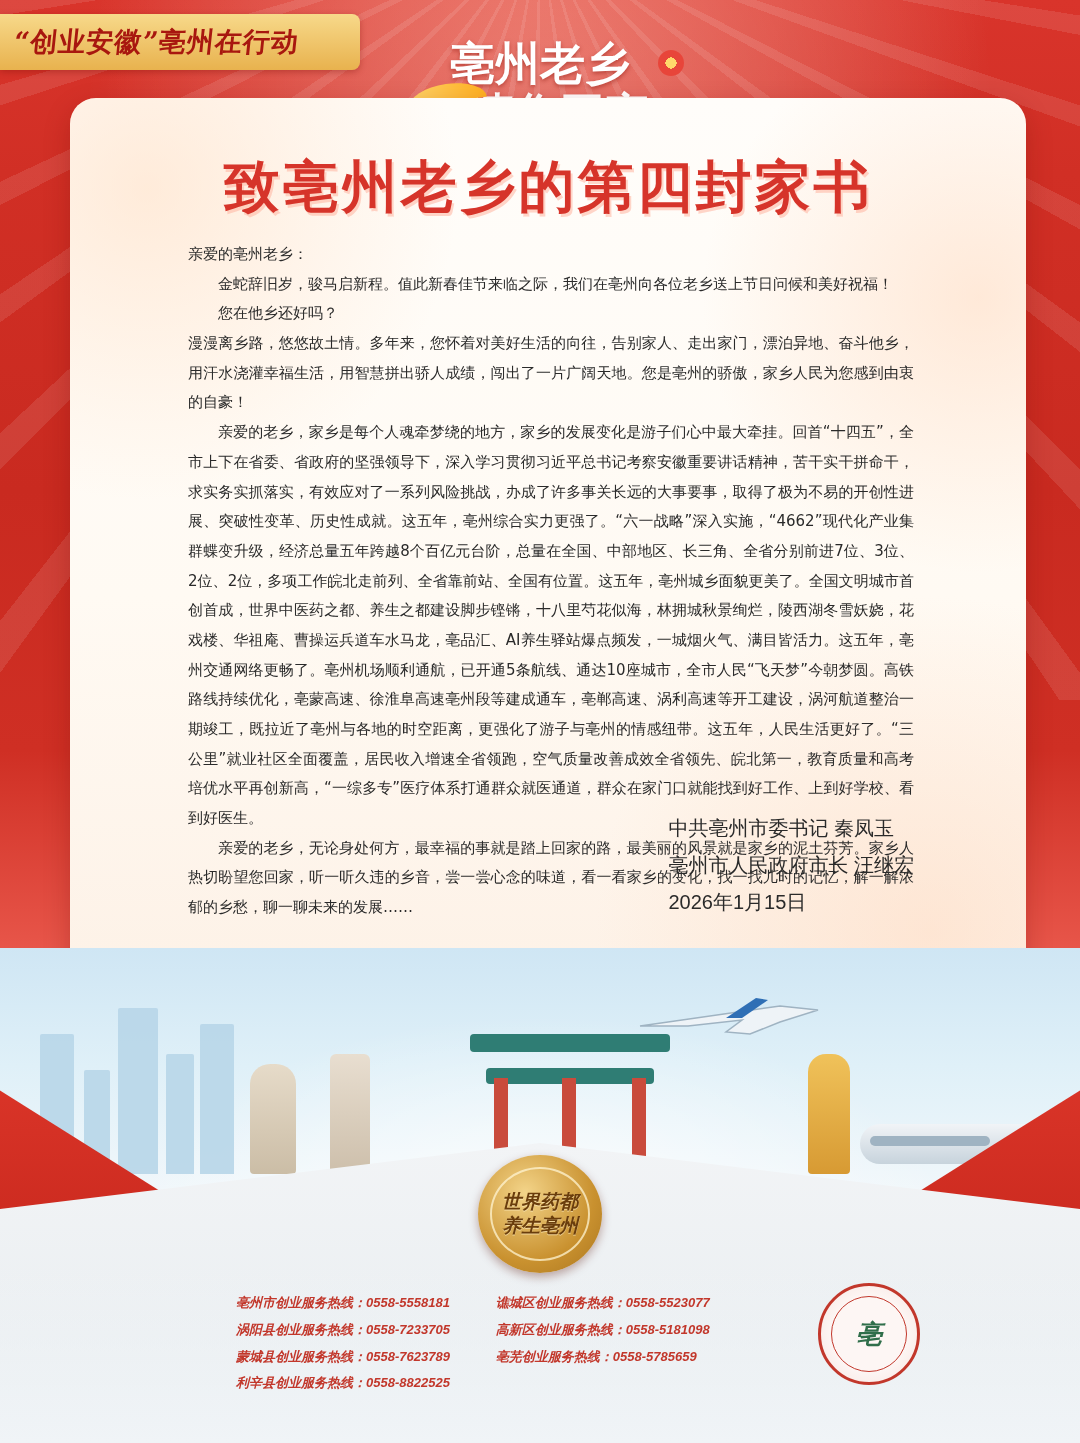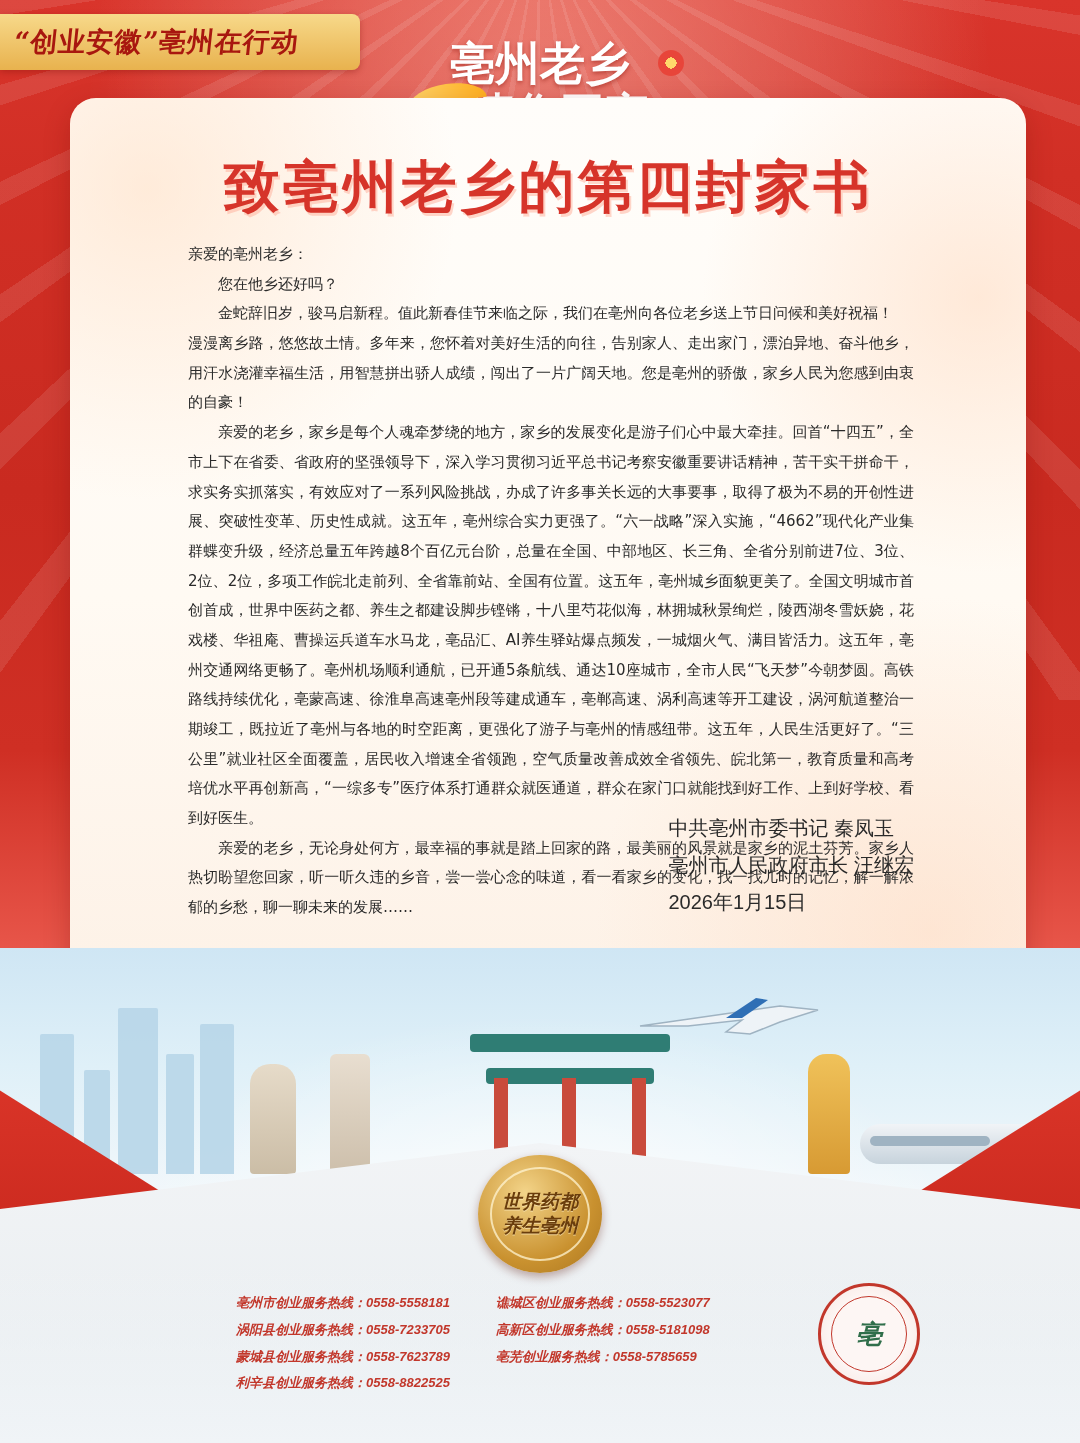--- a/index.html
+++ b/index.html
@@ -193,22 +193,22 @@
     <span class="flower"></span>
   </div>
 
   <div class="lantern l-a"></div>
   <div class="lantern l-b"></div>
 
   <div class="card">
     <div class="title">致亳州老乡的第四封家书</div>
     <div class="letter">
         <p>亲爱的亳州老乡：</p>
+        <p class="indent">金蛇辞旧岁，骏马启新程。值此新春佳节来临之际，我们在亳州向各位老乡送上节日问候和美好祝福！</p>
         <p class="indent">您在他乡还好吗？</p>
-        <p class="indent">金蛇辞旧岁，骏马启新程。值此新春佳节来临之际，我们在亳州向各位老乡送上节日问候和美好祝福！</p>
         <p>漫漫离乡路，悠悠故土情。多年来，您怀着对美好生活的向往，告别家人、走出家门，漂泊异地、奋斗他乡，用汗水浇灌幸福生活，用智慧拼出骄人成绩，闯出了一片广阔天地。您是亳州的骄傲，家乡人民为您感到由衷的自豪！</p>
         <p class="indent">亲爱的老乡，家乡是每个人魂牵梦绕的地方，家乡的发展变化是游子们心中最大牵挂。回首“十四五”，全市上下在省委、省政府的坚强领导下，深入学习贯彻习近平总书记考察安徽重要讲话精神，苦干实干拼命干，求实务实抓落实，有效应对了一系列风险挑战，办成了许多事关长远的大事要事，取得了极为不易的开创性进展、突破性变革、历史性成就。这五年，亳州综合实力更强了。“六一战略”深入实施，“4662”现代化产业集群蝶变升级，经济总量五年跨越8个百亿元台阶，总量在全国、中部地区、长三角、全省分别前进7位、3位、2位、2位，多项工作皖北走前列、全省靠前站、全国有位置。这五年，亳州城乡面貌更美了。全国文明城市首创首成，世界中医药之都、养生之都建设脚步铿锵，十八里芍花似海，林拥城秋景绚烂，陵西湖冬雪妖娆，花戏楼、华祖庵、曹操运兵道车水马龙，亳品汇、AI养生驿站爆点频发，一城烟火气、满目皆活力。这五年，亳州交通网络更畅了。亳州机场顺利通航，已开通5条航线、通达10座城市，全市人民“飞天梦”今朝梦圆。高铁路线持续优化，亳蒙高速、徐淮阜高速亳州段等建成通车，亳郸高速、涡利高速等开工建设，涡河航道整治一期竣工，既拉近了亳州与各地的时空距离，更强化了游子与亳州的情感纽带。这五年，人民生活更好了。“三公里”就业社区全面覆盖，居民收入增速全省领跑，空气质量改善成效全省领先、皖北第一，教育质量和高考培优水平再创新高，“一综多专”医疗体系打通群众就医通道，群众在家门口就能找到好工作、上到好学校、看到好医生。</p>
         <p class="indent">亲爱的老乡，无论身处何方，最幸福的事就是踏上回家的路，最美丽的风景就是家乡的泥土芬芳。家乡人热切盼望您回家，听一听久违的乡音，尝一尝心念的味道，看一看家乡的变化，找一找儿时的记忆，解一解浓郁的乡愁，聊一聊未来的发展……</p>
       </div>
     <div class="sign">
         <div>中共亳州市委书记  秦凤玉</div>
         <div>亳州市人民政府市长  汪继宏</div>
         <div>2026年1月15日</div>
       </div>
   </div>

